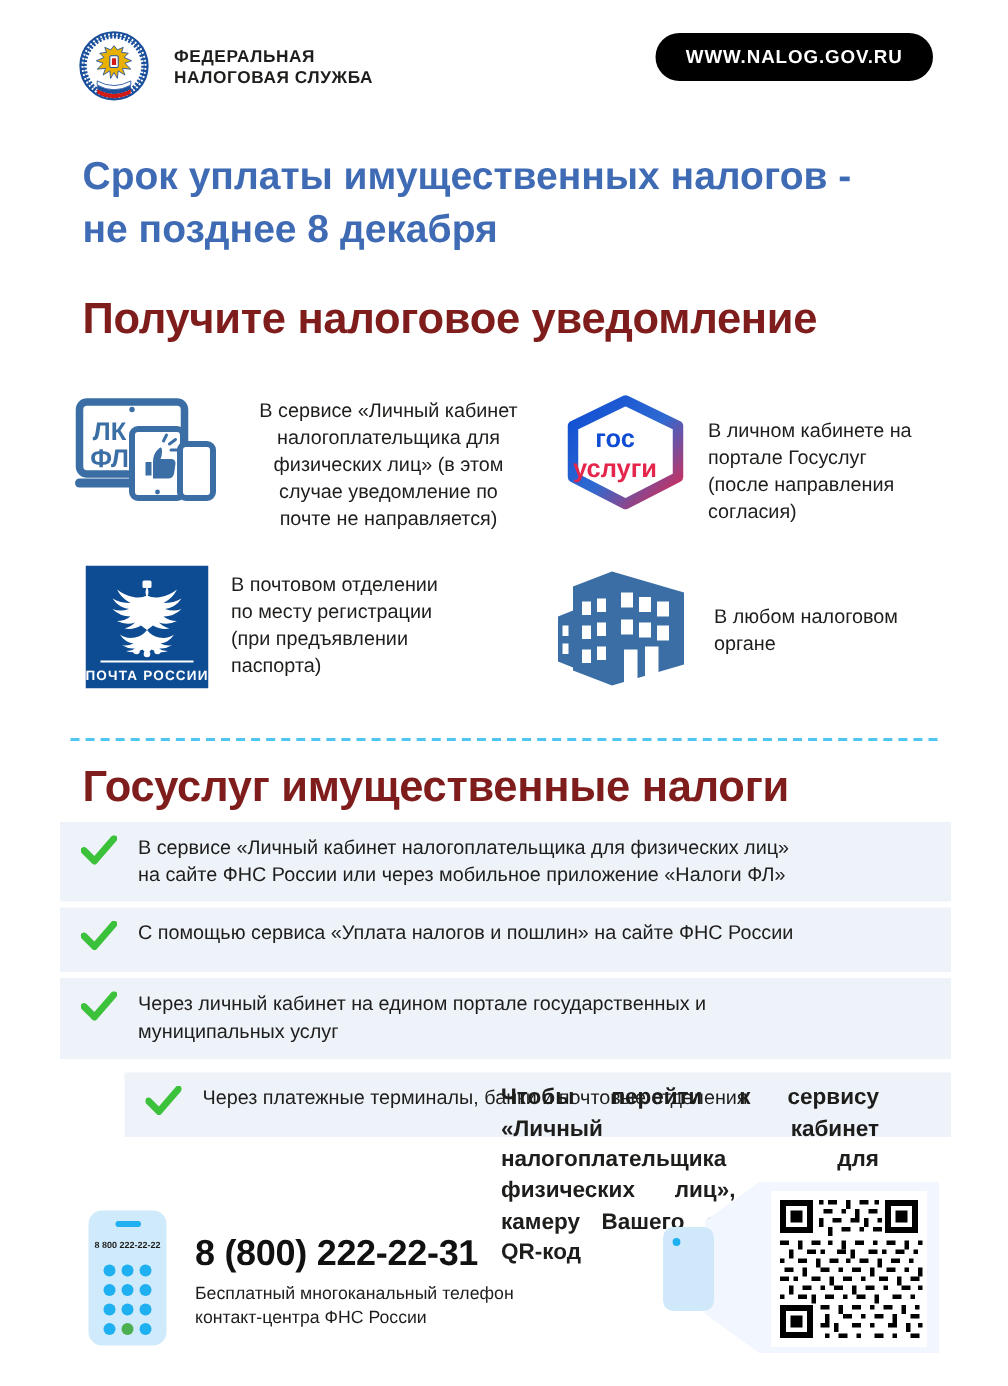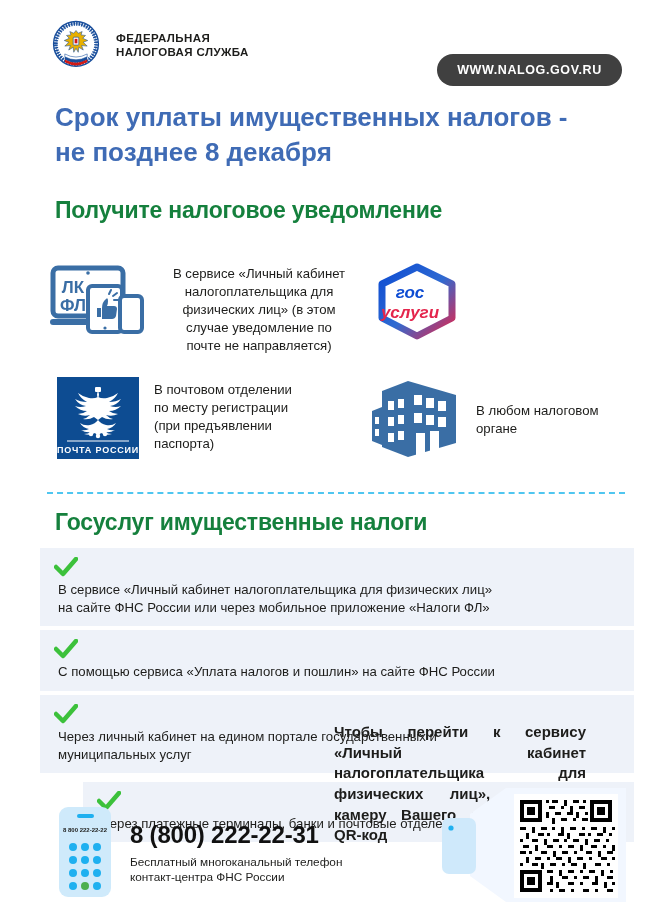--- a/index.html
+++ b/index.html
@@ -42,25 +42,25 @@
     font-size: 11.5px;
     font-weight: bold;
     line-height: 1.25;
     letter-spacing: 0.4px;
     color: #1d1d1b;
     white-space: pre-line;
   }
   .url-pill {
     position: absolute;
     left: 437px;
-    top: 40px;
+    top: 8px;
     width: 185px;
     height: 32px;
     border-radius: 16px;
-    background: #404040;
+    background: #000000;
     color: #ffffff;
     font-size: 12.5px;
     font-weight: bold;
     letter-spacing: 0.6px;
     display: flex;
     align-items: center;
     justify-content: center;
     text-decoration: none;
   }
 
@@ -74,23 +74,23 @@
     font-weight: bold;
     line-height: 1.33;
     color: #3f6bb5;
     white-space: pre-line;
   }
 
   
   .section-heading {
     position: absolute;
     left: 55px;
-    font-size: 23px;
+    font-size: 29px;
     font-weight: bold;
-    color: #15803d;
+    color: #7f1d1d;
     letter-spacing: -0.2px;
   }
   #sec-receive { top: 197px; }
   #sec-pay     { top: 509px; }
 
   
   .channels {
     position: absolute;
     left: 48px;
     top: 262px;
@@ -116,21 +116,21 @@
     line-height: 1.36;
     color: #1d1d1b;
     white-space: pre-line;
   }
 
   .chan-a { width: 320px; }
   .chan-a .chan-icon { width: 100px; }
   .chan-a .chan-text { width: 210px; padding-top: 3px; margin-left: 6px; text-align: center; }
 
   .chan-b { width: 262px; }
-  .chan-b .chan-icon { width: 98px; font-style: italic; }
+  .chan-b .chan-icon { width: 98px; }
   .chan-b .chan-text { width: 160px; padding-top: 16px; margin-left: 6px; }
 
   .chan-c { width: 320px; }
   .chan-c .chan-icon { width: 100px; }
   .chan-c .chan-text { width: 205px; padding-top: 4px; margin-left: 6px; }
 
   .chan-d { width: 262px; }
   .chan-d .chan-icon { width: 98px; }
   .chan-d .chan-text { width: 160px; padding-top: 25px; margin-left: 10px; }
 
@@ -151,21 +151,20 @@
     top: 548px;
     width: 594px;
   }
   .check-item {
     background: #eef2f9;
     display: flex;
     align-items: flex-start;
     padding: 8px 10px 9px 14px;
     box-sizing: border-box;
     min-height: 30px;
-    flex-direction: column;
   }
   .check-item + .check-item { margin-top: 4px; }
   .check-item.gap-top { margin-top: 9px; margin-left: 43px; }
   .check-mark {
     flex: 0 0 auto;
     width: 34px;
     padding-top: 1px;
   }
   .check-text {
     font-size: 13.2px;
@@ -291,20 +290,24 @@
                 <stop offset="0%" stop-color="#0d4cd3"></stop>
                 <stop offset="52%" stop-color="#2f6ad1"></stop>
                 <stop offset="100%" stop-color="#e4254c"></stop>
               </linearGradient>
             </defs>
             <path d="M47 5 L82 22 L82 56 L47 74 L12 56 L12 22 Z" fill="none" stroke="url(#gosgrad)" stroke-width="7" stroke-linejoin="round"></path>
             <text x="40" y="36" font-family="Liberation Sans, sans-serif" font-size="17" font-weight="bold" fill="#0d4cd3" text-anchor="middle">гос</text>
             <text x="40" y="56" font-family="Liberation Sans, sans-serif" font-size="17" font-weight="bold" fill="#e4254c" text-anchor="middle">услуги</text>
           </svg>
         </div>
+        <div class="chan-text">В личном кабинете на
+портале Госуслуг
+(после направления
+согласия)</div>
       </div>
 
     </div>
 
     <div class="chan-row">
 
       <div class="chan chan-c">
         <div class="chan-icon">
           <svg width="82" height="82" viewBox="0 0 82 82">
             <rect x="0" y="0" width="82" height="82" fill="#0d4c92"></rect>

